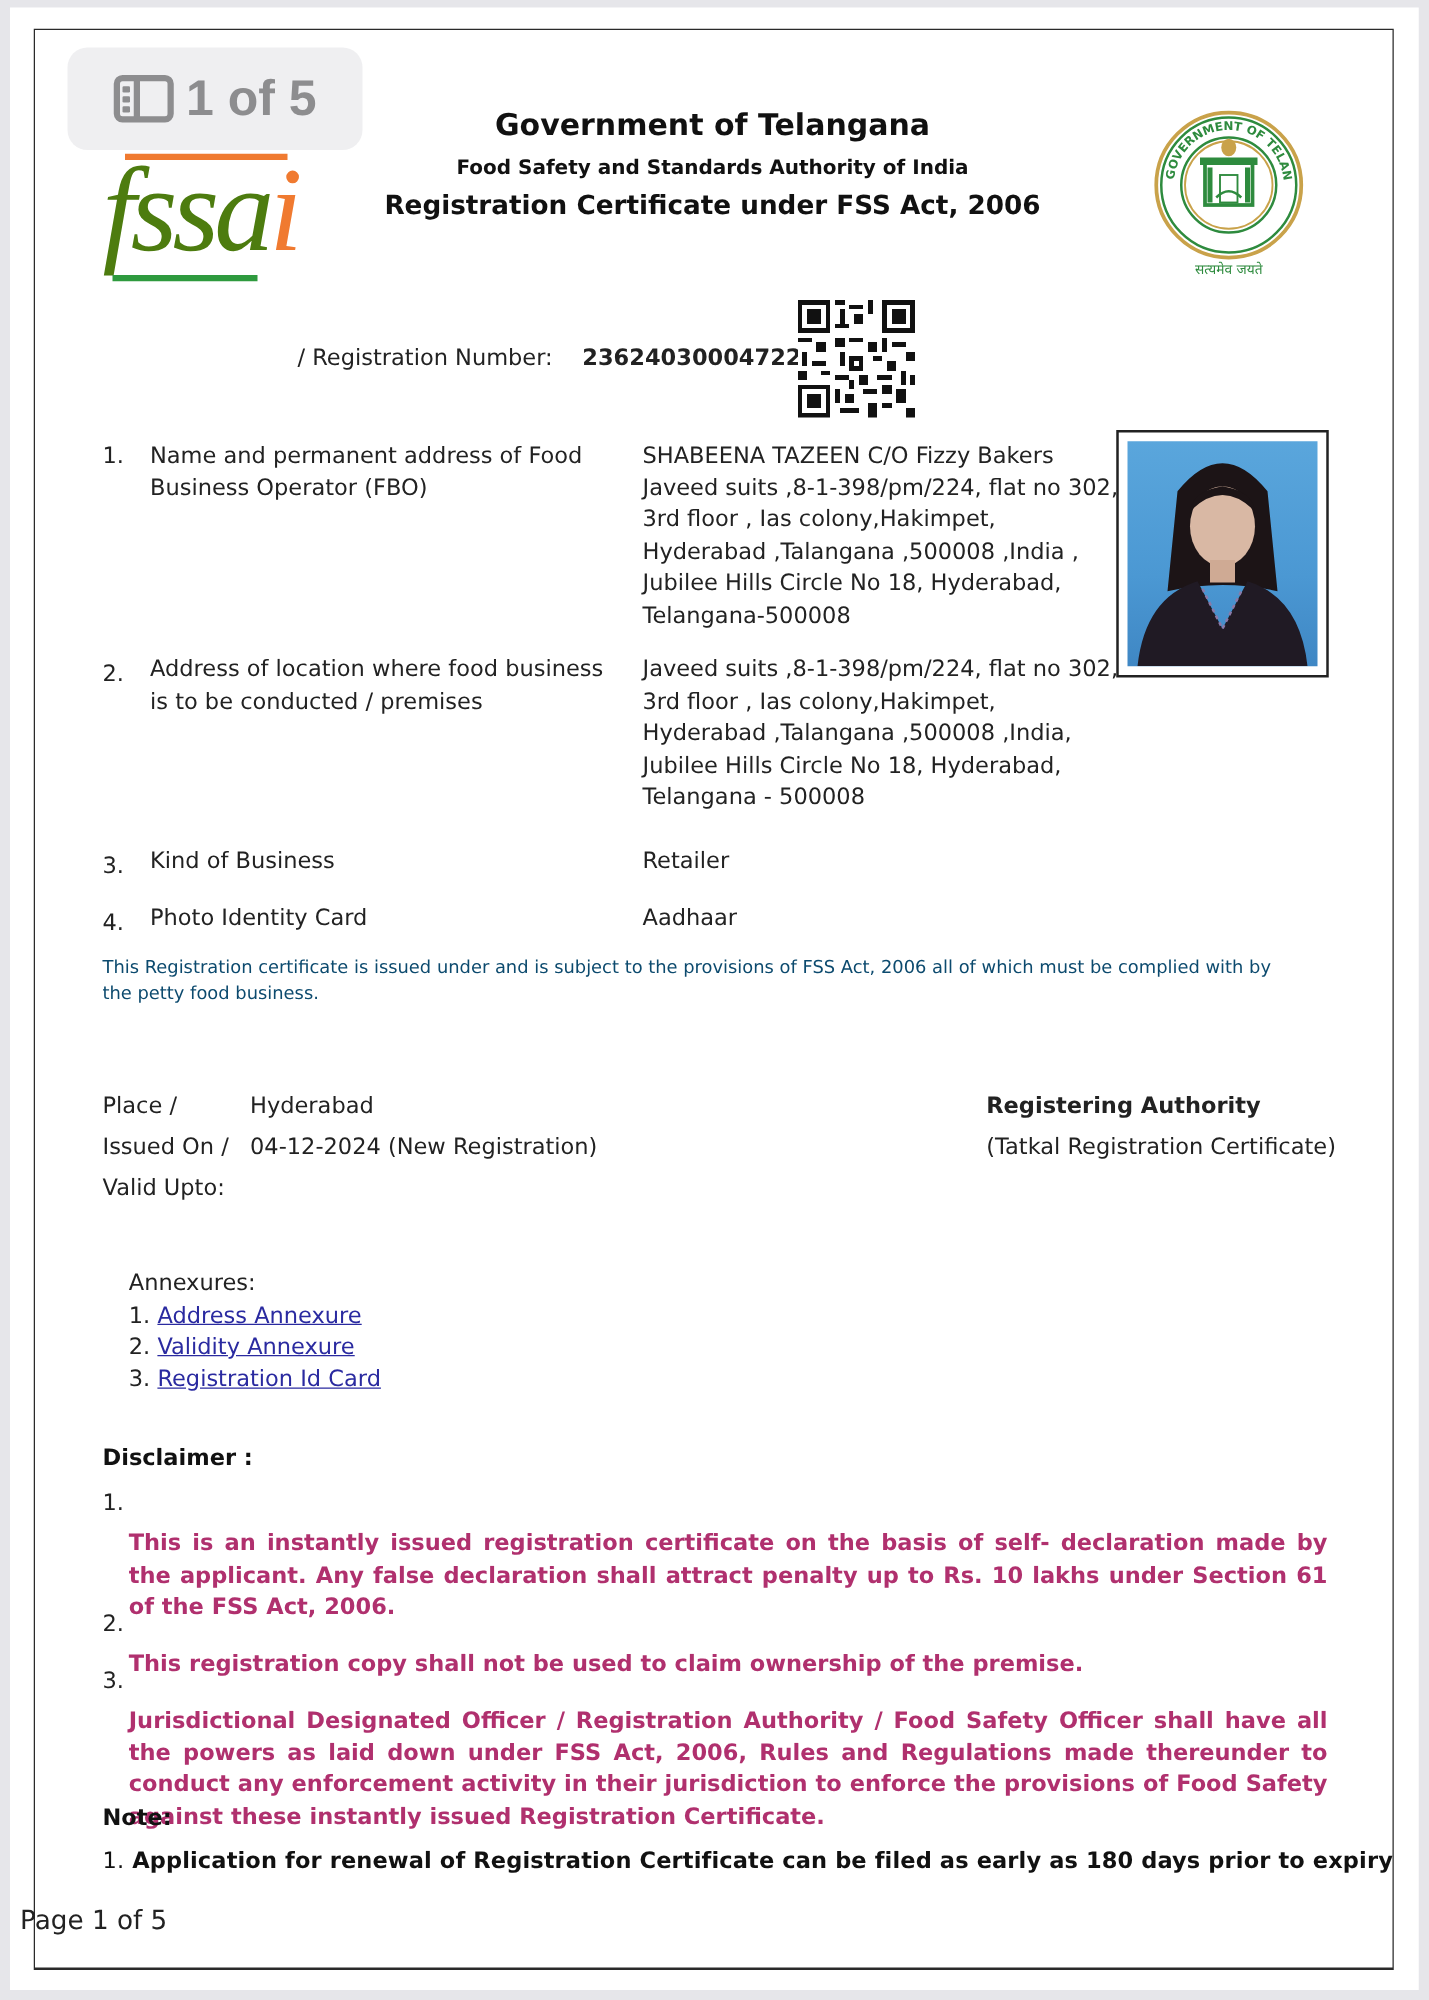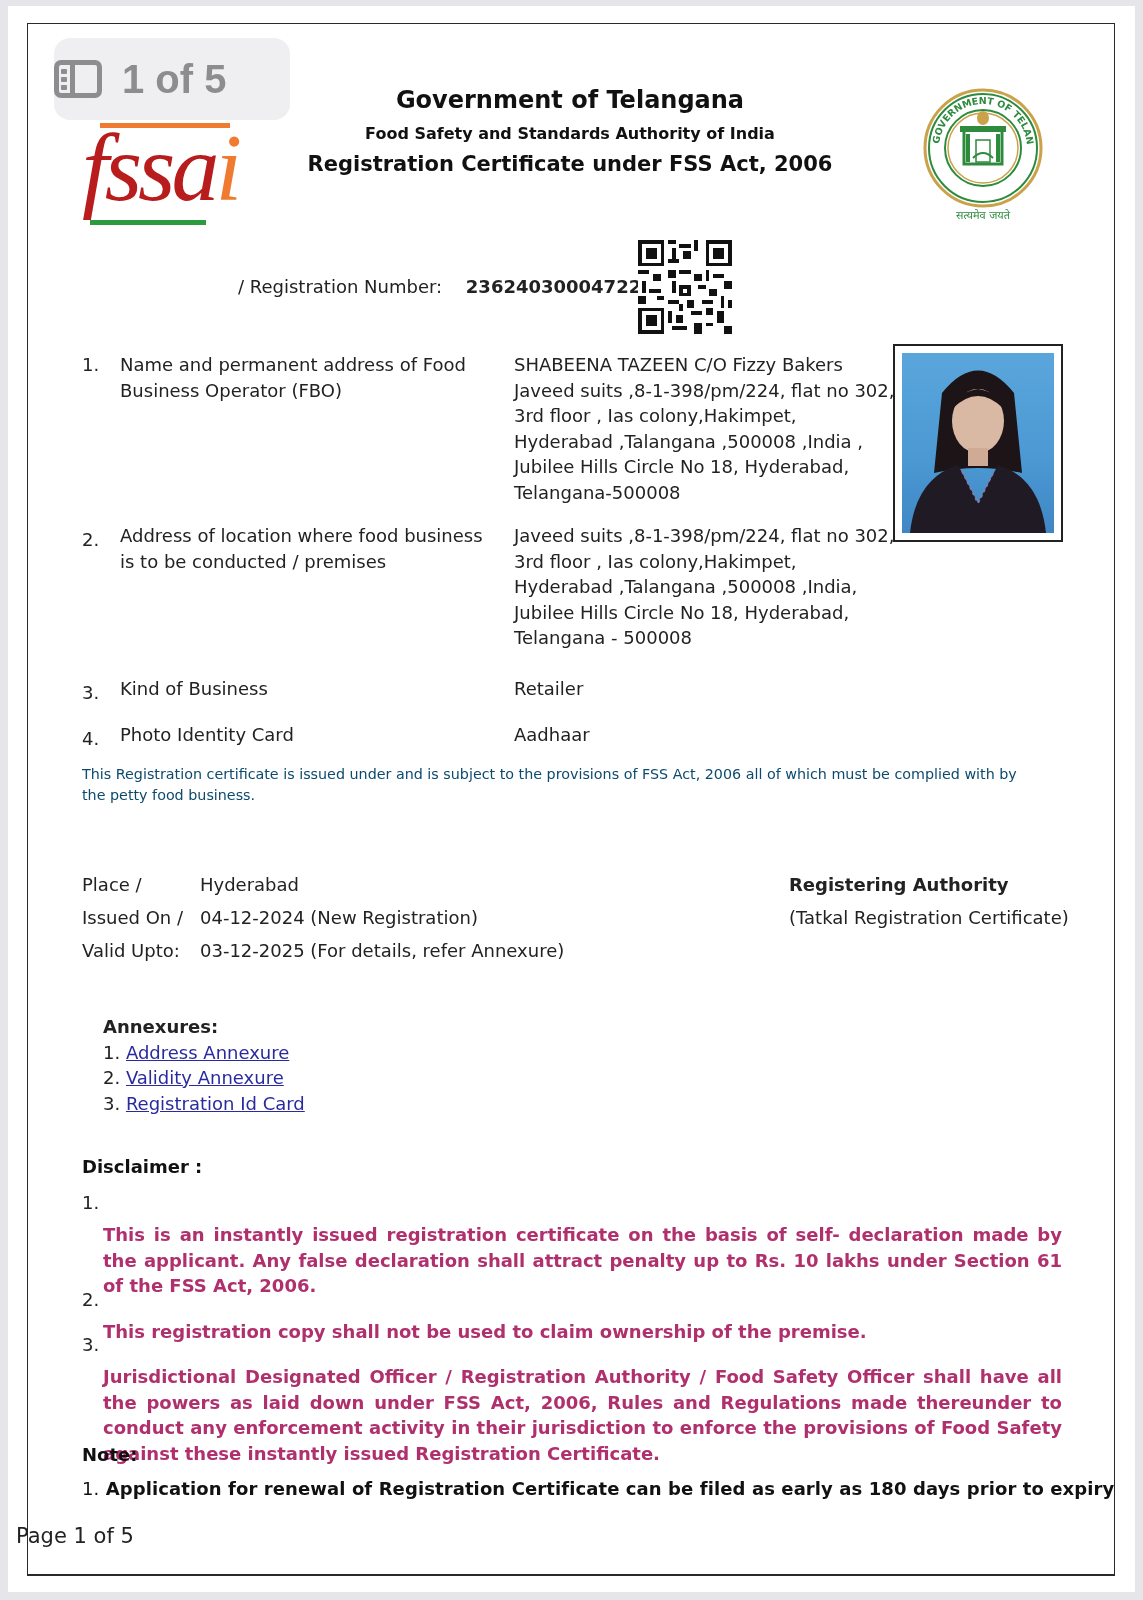--- a/index.html
+++ b/index.html
@@ -17,21 +17,21 @@
       position: absolute; left: 27px; top: 23px; width: 1088px; height: 1553px;
       border: 1.5px solid #2a2a2a;
       border-bottom-width: 2px;
       background: #fff;
     }
     
     .page-indicator {
       position: absolute; left: 54px; top: 38px; width: 236px; height: 82px;
       background: rgba(238,238,240,0.92);
       border-radius: 16px;
-      display: flex; align-items: center; gap: 20px;
+      display: flex; align-items: center; justify-content: center; gap: 10px;
       z-index: 5;
     }
     .page-indicator .thumb-icon {
       width: 48px; height: 38px; border: 5px solid #8d8d8f; border-radius: 7px;
       position: relative;
     }
     .page-indicator .thumb-icon::before {
       content: ""; position: absolute; left: 11px; top: -1px; width: 5px; height: 30px; background: #8d8d8f;
     }
     .page-indicator .thumb-icon i {
@@ -97,21 +97,21 @@
       font-size: 14.3px; line-height: 21px; color: #0c4a6e;
     }
 
     .meta { position: absolute; left: 82px; top: 868px; font-size: 18px; line-height: 33px; color: #222; }
     .meta .row { display: flex; }
     .meta .k { width: 118px; }
     .authority { position: absolute; left: 789px; top: 868px; font-size: 18px; line-height: 33px; color: #222; }
     .authority .b { font-weight: bold; }
 
     .annex { position: absolute; left: 103px; top: 1014px; font-size: 18px; line-height: 25.5px; color: #222; }
-    .annex .head { font-weight: bold; }
+    .annex .head { font-weight: normal; }
     .annex a { color: #2a2aa0; text-decoration: underline; }
 
     .disclaimer-head { position: absolute; left: 82px; top: 1156px; font-size: 18px; font-weight: bold; color: #111; }
     .disc {
       position: absolute; left: 82px; width: 980px; font-size: 18px; line-height: 25.5px; font-weight: bold;
       color: #b0306e; text-align: justify;
     }
     .disc .n { position: absolute; left: 0; top: 0; color: #222; font-weight: normal; }
     .disc .t { display: block; margin-left: 21px; margin-top: 32px; }
 
@@ -134,21 +134,21 @@
   <div class="thumb-icon">
     <i style="top:4px"></i>
       <i style="top:12px"></i>
       <i style="top:20px"></i>
   </div>
   <span class="label">1 of 5</span>
 </div>
 
 <div class="logo">
   <div class="bar-top"></div>
-  <div class="text"><span style="color:#b91c1c">fssa</span><span>i</span></div>
+  <div class="text"><span style="color:#4d7c0f">fssa</span><span>i</span></div>
   <div class="bar-bottom"></div>
 </div>
 
 <div class="titles">
   <div class="t2">Government of Telangana</div>
   <div class="t3">Food Safety and Standards Authority of India</div>
   <div class="t4">Registration Certificate under FSS Act, 2006</div>
 </div>
 
 <div class="emblem">
@@ -286,21 +286,20 @@
   <div class="row">
     <span class="k">Place /</span>
     <span>Hyderabad</span>
   </div>
   <div class="row">
     <span class="k">Issued On /</span>
     <span>04-12-2024 (New Registration)</span>
   </div>
   <div class="row">
     <span class="k">Valid Upto:</span>
-    <span>03-12-2025 (For details, refer Annexure)</span>
   </div>
 </div>
 
 <div class="authority">
   <div class="b">Registering Authority</div>
   <div>(Tatkal Registration Certificate)</div>
 </div>
 
 <div class="annex">
   <div class="head">Annexures:</div>

